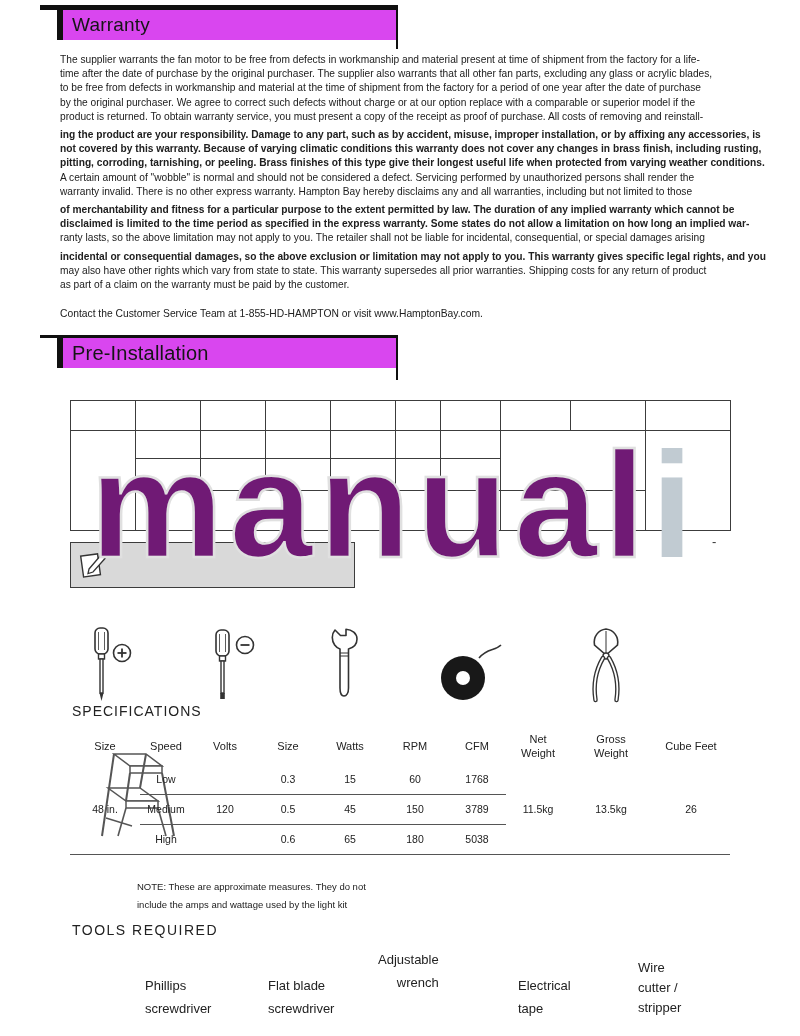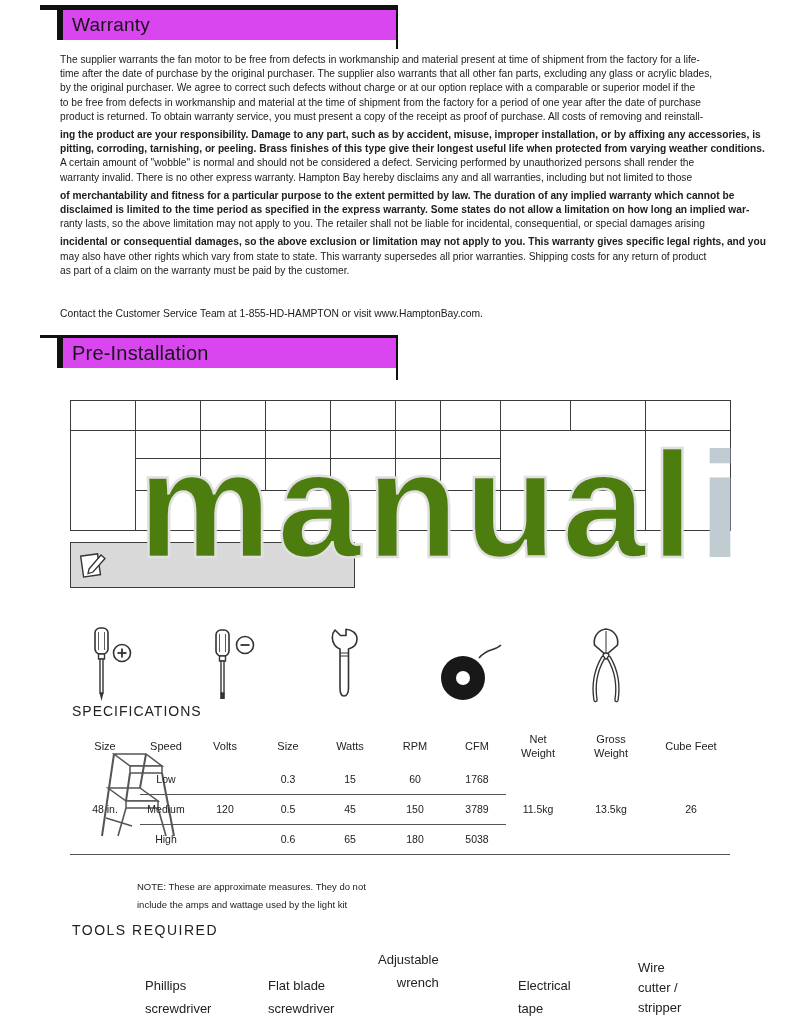--- a/index.html
+++ b/index.html
@@ -36,21 +36,21 @@
     position:absolute; left:70px; top:542px; width:285px; height:46px;
     background:#d9d9d9; border:1px solid #3c3c3c; display:flex; align-items:center; padding-left:8px;
   }
   .dash { position:absolute; left:712px; top:534px; font-size:13px; color:#333; }
 
   
   .watermark {
     position:absolute; left:90px; top:430px; font-size:150px; font-weight:bold;
     letter-spacing:6px; line-height:1; pointer-events:none; white-space:nowrap; z-index:5;
   }
-  .wm-main { color:#4d7c0f;margin-left:48px; -webkit-text-stroke:2.5px #e0e0e0; }
+  .wm-main { color:#701a75; -webkit-text-stroke:2.5px #e0e0e0; }
   .wm-accent { color:#c1cbd2; -webkit-text-stroke:0; }
 
   
   .tool-icon { position:absolute; }
 
   .h2-label { position:absolute; font-size:14px; letter-spacing:1px; color:#222; }
 
   
   table.spec {
     position:absolute; left:70px; top:728px; width:660px;
@@ -83,24 +83,25 @@
 
   <div class="hline" style="left:40px; top:5px; width:357px; height:5px;"></div>
   <div class="sec-box" style="left:57px; top:10px; width:340px; height:30px;">
     <span class="sec-title">Warranty</span>
   </div>
   <div class="vline" style="left:396px; top:5px; width:2px; height:44px;"></div>
 
   <div class="wtext">
     <div class="wline">The supplier warrants the fan motor to be free from defects in workmanship and material present at time of shipment from the factory for a life-</div>
     <div class="wline">time after the date of purchase by the original purchaser. The supplier also warrants that all other fan parts, excluding any glass or acrylic blades,</div>
+    <div class="wline">to be free from defects in workmanship and material at the time of shipment from the factory for a period of one year after the date of purchase</div>
     <div class="wline">by the original purchaser. We agree to correct such defects without charge or at our option replace with a comparable or superior model if the</div>
-    <div class="wline">to be free from defects in workmanship and material at the time of shipment from the factory for a period of one year after the date of purchase</div>
     <div class="wline">product is returned. To obtain warranty service, you must present a copy of the receipt as proof of purchase. All costs of removing and reinstall-</div>
     <div class="wline bold gap">ing the product are your responsibility. Damage to any part, such as by accident, misuse, improper installation, or by affixing any accessories, is</div>
+    <div class="wline bold">not covered by this warranty. Because of varying climatic conditions this warranty does not cover any changes in brass finish, including rusting,</div>
     <div class="wline bold">pitting, corroding, tarnishing, or peeling. Brass finishes of this type give their longest useful life when protected from varying weather conditions.</div>
     <div class="wline">A certain amount of "wobble" is normal and should not be considered a defect. Servicing performed by unauthorized persons shall render the</div>
     <div class="wline">warranty invalid. There is no other express warranty. Hampton Bay hereby disclaims any and all warranties, including but not limited to those</div>
     <div class="wline bold gap">of merchantability and fitness for a particular purpose to the extent permitted by law. The duration of any implied warranty which cannot be</div>
     <div class="wline bold">disclaimed is limited to the time period as specified in the express warranty. Some states do not allow a limitation on how long an implied war-</div>
     <div class="wline">ranty lasts, so the above limitation may not apply to you. The retailer shall not be liable for incidental, consequential, or special damages arising</div>
     <div class="wline bold gap">incidental or consequential damages, so the above exclusion or limitation may not apply to you. This warranty gives specific legal rights, and you</div>
     <div class="wline">may also have other rights which vary from state to state. This warranty supersedes all prior warranties. Shipping costs for any return of product</div>
     <div class="wline">as part of a claim on the warranty must be paid by the customer.</div>
   </div>

